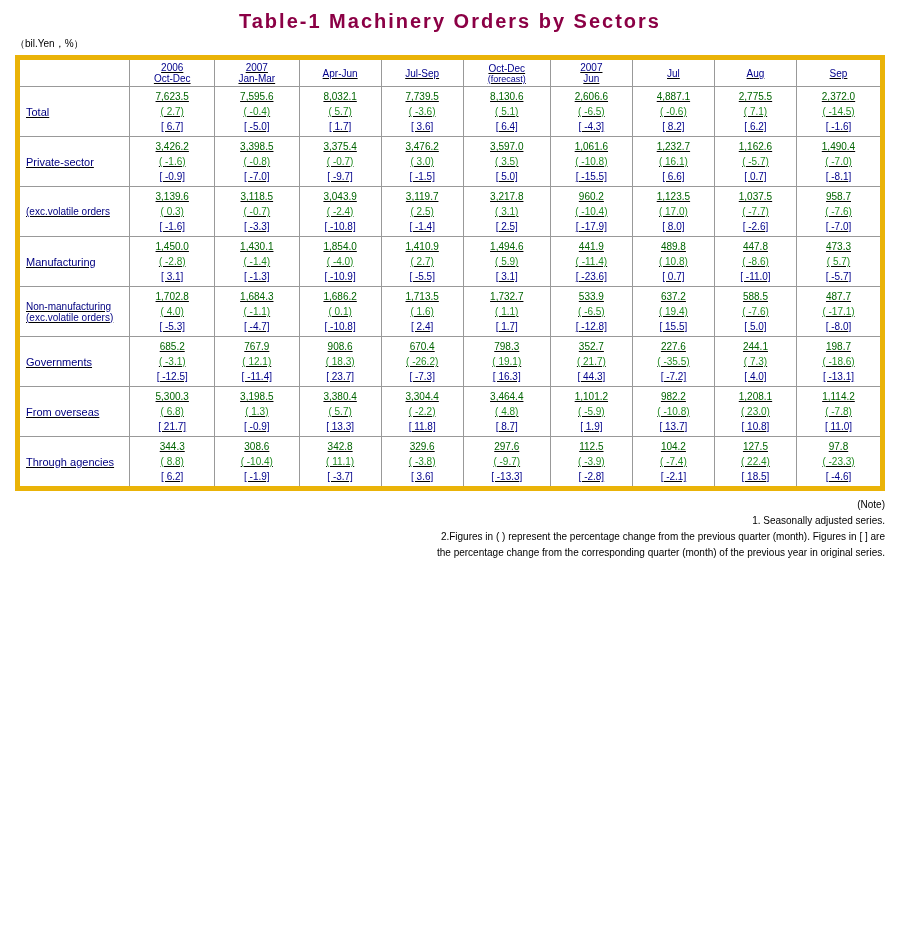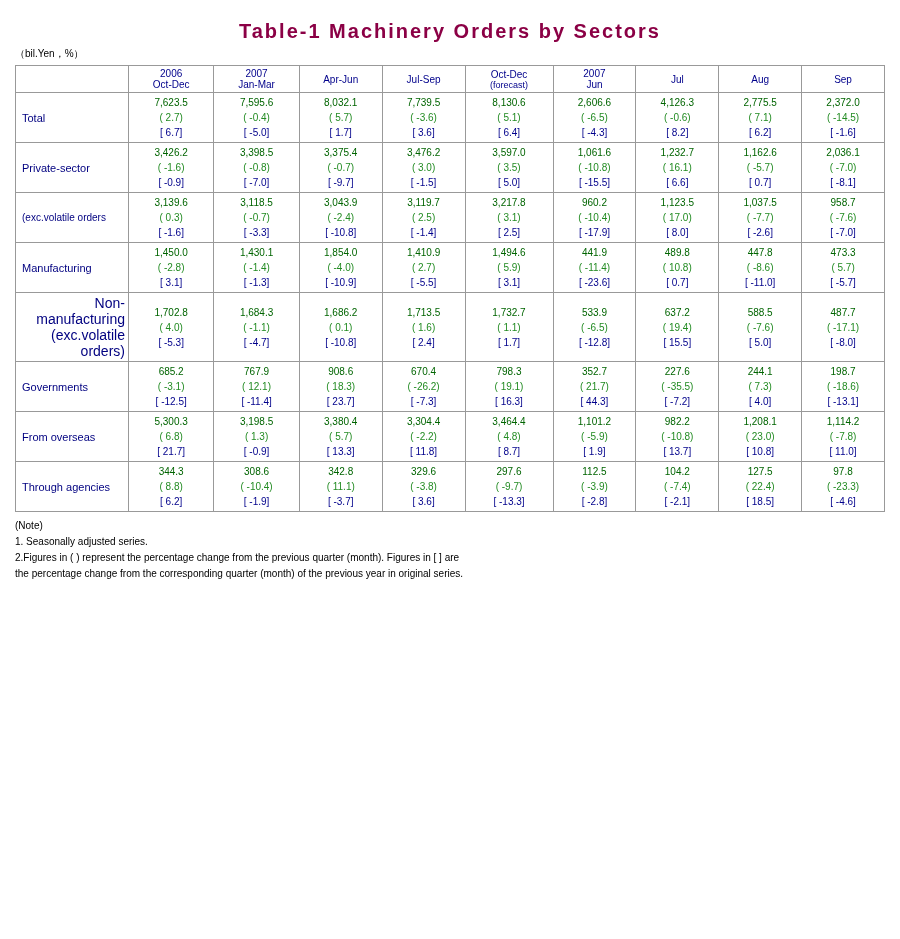--- a/index.html
+++ b/index.html
@@ -10,33 +10,34 @@
       color: #000;
       width: 900px;
       min-height: 939px;
       padding: 10px 15px;
     }
     h1 {
       text-align: center;
       font-size: 20px;
       font-weight: bold;
       color: #8B0045;
-      margin: 10px 0 4px 0;
+      margin: 0 0 4px 0;
       letter-spacing: 2px;
     }
     .unit {
       text-align: left;
       font-size: 10px;
       color: #000;
       margin-bottom: 4px;
     }
     table {
       width: 100%;
       border-collapse: collapse;
-      border: 1px solid #eab308;
+      border: 5px solid #eab308;
+      text-decoration: underline;
     }
     th, td {
       border: 1px solid #999;
       padding: 2px 3px;
       text-align: center;
       vertical-align: middle;
     }
     .header-cell {
       background: #fff;
       font-size: 10px;
@@ -70,20 +71,21 @@
     }
     .data-cell {
       vertical-align: middle;
       padding: 2px 4px;
     }
     .note-section {
       margin-top: 6px;
       font-size: 10px;
       color: #000;
       line-height: 1.6;
+      text-align: right;
     }
     .forecast-label {
       font-size: 9px;
       display: block;
     }
   </style>
 </head>
 <body>
 
 <h1>Table-1  Machinery  Orders  by  Sectors</h1>
@@ -153,21 +155,21 @@
           <span class="val-main">8,130.6</span>
           <span class="val-paren">( 5.1)</span>
           <span class="val-bracket">[ 6.4]</span>
         </td>
         <td class="data-cell">
           <span class="val-main">2,606.6</span>
           <span class="val-paren">( -6.5)</span>
           <span class="val-bracket">[ -4.3]</span>
         </td>
         <td class="data-cell">
-          <span class="val-main">4,126.3</span>
+          <span class="val-main">4,887.1</span>
           <span class="val-paren">( -0.6)</span>
           <span class="val-bracket">[ 8.2]</span>
         </td>
         <td class="data-cell">
           <span class="val-main">2,775.5</span>
           <span class="val-paren">( 7.1)</span>
           <span class="val-bracket">[ 6.2]</span>
         </td>
         <td class="data-cell">
           <span class="val-main">2,372.0</span>
@@ -211,21 +213,21 @@
           <span class="val-main">1,232.7</span>
           <span class="val-paren">( 16.1)</span>
           <span class="val-bracket">[ 6.6]</span>
         </td>
         <td class="data-cell">
           <span class="val-main">1,162.6</span>
           <span class="val-paren">( -5.7)</span>
           <span class="val-bracket">[ 0.7]</span>
         </td>
         <td class="data-cell">
-          <span class="val-main">2,036.1</span>
+          <span class="val-main">1,490.4</span>
           <span class="val-paren">( -7.0)</span>
           <span class="val-bracket">[ -8.1]</span>
         </td>
       </tr>
       <tr>
         <td class="row-label" style="font-size: 10px;">(exc.volatile orders</td>
         <td class="data-cell">
           <span class="val-main">3,139.6</span>
           <span class="val-paren">( 0.3)</span>
           <span class="val-bracket">[ -1.6]</span>
@@ -313,21 +315,21 @@
           <span class="val-paren">( -8.6)</span>
           <span class="val-bracket">[ -11.0]</span>
         </td>
         <td class="data-cell">
           <span class="val-main">473.3</span>
           <span class="val-paren">( 5.7)</span>
           <span class="val-bracket">[ -5.7]</span>
         </td>
       </tr>
       <tr>
-        <td class="row-label" style="font-size: 14px; text-align: right;">Non-manufacturing (exc.volatile orders)</td>
+        <td class="row-label" style="font-size: 10px;">Non-manufacturing (exc.volatile orders)</td>
         <td class="data-cell">
           <span class="val-main">1,702.8</span>
           <span class="val-paren">( 4.0)</span>
           <span class="val-bracket">[ -5.3]</span>
         </td>
         <td class="data-cell">
           <span class="val-main">1,684.3</span>
           <span class="val-paren">( -1.1)</span>
           <span class="val-bracket">[ -4.7]</span>
         </td>

